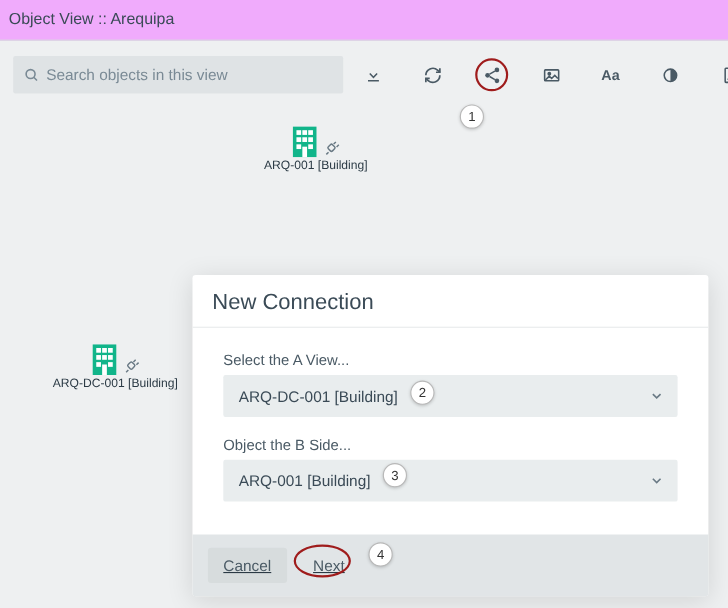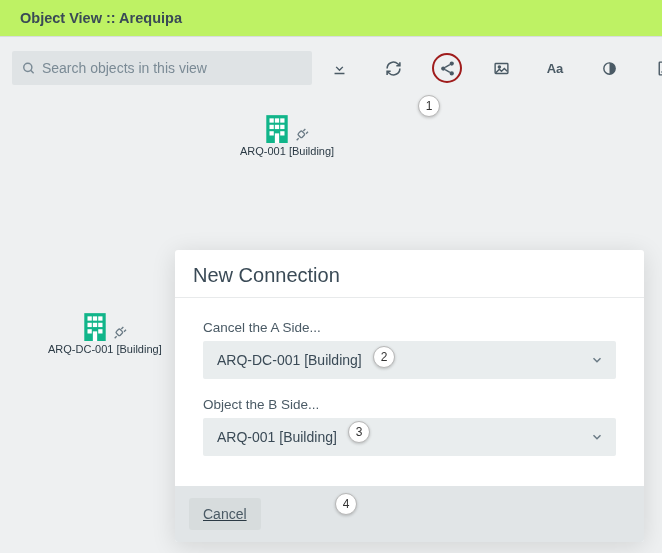--- a/index.html
+++ b/index.html
@@ -6,26 +6,26 @@
   body {
     font-family: -apple-system, BlinkMacSystemFont, "Segoe UI", Arial, sans-serif;
     background: #eef0f1;
     width: 662px;
     height: 553px;
     overflow: hidden;
     color: #2b3a45;
     position: relative;
   }
   .header {
-    padding: 10px 20px;
-    font-weight: 700;
+    padding: 10px 8px;
+    font-weight: 400;
     font-size: 14.5px;
     color: #3a4a56;
     border-bottom: 1px solid #d8dcde;
-    background: #bef264;
+    background: #f0abfc;
   }
   .toolbar {
     display: flex;
     align-items: center;
     padding: 14px 16px 8px 12px;
     gap: 8px;
   }
   .search-wrap {
     flex: 0 0 300px;
     display: flex;
@@ -289,35 +289,39 @@
         </svg>
     </div>
     <div class="node-label">ARQ-DC-001 [Building]</div>
   </div>
 
 </div>
 
 <div class="modal">
   <div class="modal-header">New Connection</div>
   <div class="modal-body">
-    <div class="field-label">Cancel the A Side...</div>
+    <div class="field-label">Select the A View...</div>
     <div class="select">
       <span>ARQ-DC-001 [Building]</span>
       <svg class="chev" width="14" height="14" viewBox="0 0 24 24" fill="none" stroke="#6a7a85" stroke-width="2.5">
           <path d="M6 9l6 6 6-6"></path>
         </svg>
     </div>
     <div class="field-label">Object the B Side...</div>
     <div class="select" style="margin-bottom:0;">
       <span>ARQ-001 [Building]</span>
       <svg class="chev" width="14" height="14" viewBox="0 0 24 24" fill="none" stroke="#6a7a85" stroke-width="2.5">
           <path d="M6 9l6 6 6-6"></path>
         </svg>
     </div>
   </div>
   <div class="modal-footer">
     <button class="btn btn-cancel">Cancel</button>
+    <span class="btn-next-wrap">
+      <button class="btn">Next</button>
+      <span class="ring-next"></span>
+    </span>
   </div>
 </div>
 
 <div class="callout" style="left:373px; top:346px;">2</div>
 <div class="callout" style="left:348px; top:421px;">3</div>
 <div class="callout" style="left:335px; top:493px;">4</div>
 
 </body></html>

